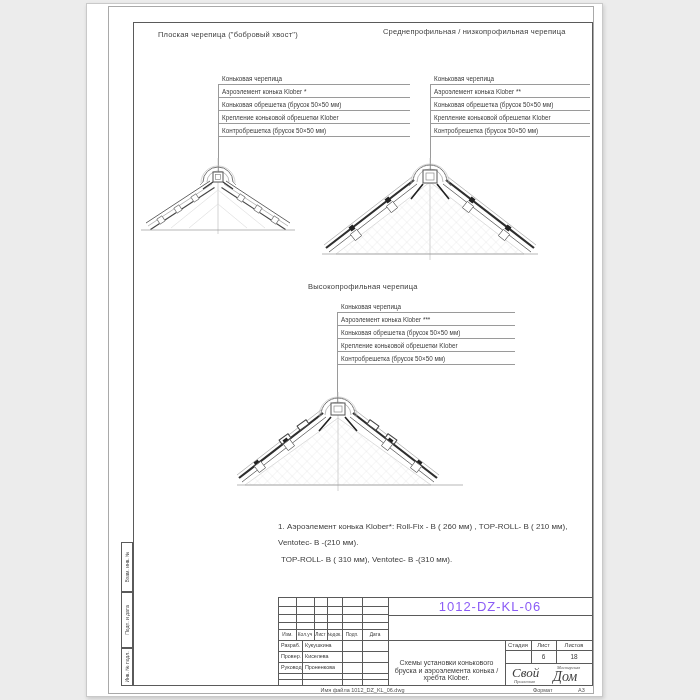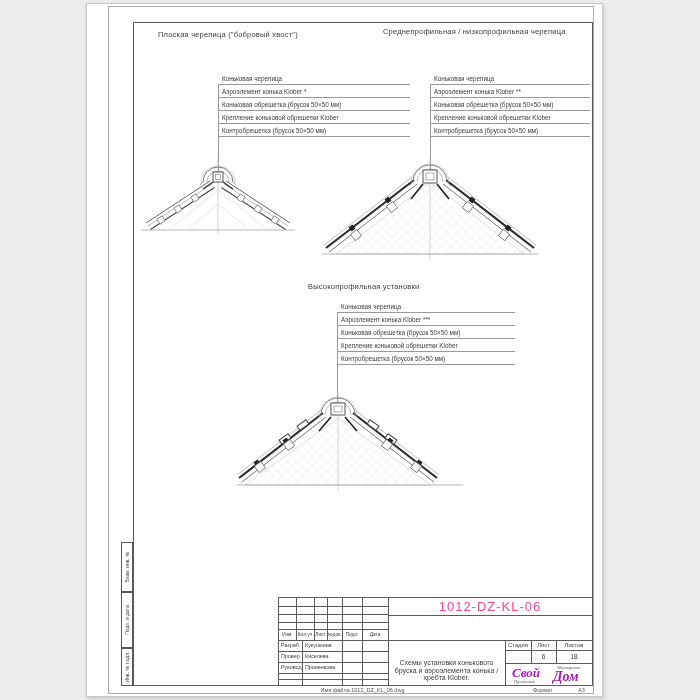--- a/index.html
+++ b/index.html
@@ -16,49 +16,49 @@
   .co-row { height:13px; line-height:14.5px; font-size:6.3px; padding-left:4px;
     border-bottom:1px solid #9a9a9a; white-space:nowrap; overflow:visible; }
   .leader { width:1px; background:#9a9a9a; }
   .notes { width:322px; font-size:8px; }
   .note-line { height:16.3px; line-height:16.3px; white-space:nowrap; }
   .tb { left:278px; top:597px; width:315px; height:89px; border:1px solid #5a5a5a; background:#fff; }
   .vline { position:absolute; width:0; border-left:1px solid #5a5a5a; }
   .hline { position:absolute; height:0; border-top:1px solid #5a5a5a; }
   .cell { position:absolute; overflow:hidden; white-space:nowrap; }
   .c-center { display:flex; align-items:center; justify-content:center; }
-  .doc-num { font-size:13px; letter-spacing:1px; color:#ec4899; }
+  .doc-num { font-size:13px; letter-spacing:1px; color:#8b5cf6; }
   .gh { font-size:4.8px; }
   .sig { font-size:5.4px; line-height:11px; padding-left:2px; }
   .stage-h { font-size:5.8px; }
   .stage-v { font-size:6.5px; }
   .descr { font-size:7px; line-height:7.6px; text-align:center;
     display:flex; flex-direction:column; justify-content:flex-end; align-items:center;
     white-space:normal; padding-bottom:2px; }
-  .logo-big { font-family:"Liberation Serif", serif; font-style:italic; font-weight:bold;
-    font-size:13px; color:#a21caf; position:absolute; }
+  .logo-big { font-family:"Liberation Serif", serif; font-style:italic; font-weight:normal;
+    font-size:13px; color:#404040; position:absolute; }
   .logo-small { font-family:"Liberation Serif", serif; font-style:italic; font-size:4.4px;
     color:#555; position:absolute; }
   .side-cell { border:1px solid #5a5a5a; display:flex; align-items:center; justify-content:center; }
   .side-cell span { transform:rotate(-90deg); white-space:nowrap; font-size:5px; color:#444; }
   .strip-text { font-size:5.5px; color:#555; white-space:nowrap; }
   svg.diag { position:absolute; overflow:visible; }
 </style>
 </head>
 <body>
 
 <div class="page">
 
   <div class="abs sheet"></div>
   <div class="abs outer-frame"></div>
   <div class="abs main-frame"></div>
 
   <div class="abs sec-title" style="left:158px;top:30px">Плоская черепица ("бобровый хвост")</div>
   <div class="abs sec-title" style="left:383px;top:27px">Среднепрофильная  / низкопрофильная  черепица</div>
-  <div class="abs sec-title" style="left:308px;top:282px">Высокопрофильная установки</div>
+  <div class="abs sec-title" style="left:308px;top:282px">Высокопрофильная черепица</div>
 
   <div class="abs callouts" style="left:218px;top:72px;width:192px">
     <div class="co-row">Коньковая черепица</div>
     <div class="co-row">Аэроэлемент конька Klober *</div>
     <div class="co-row">Коньковая обрешетка (брусок 50×50 мм)</div>
     <div class="co-row">Крепление коньковой обрешетки Klober</div>
     <div class="co-row">Контробрешетка (брусок 50×50 мм)</div>
   </div>
   <div class="abs leader" style="left:218px;top:85px;height:88px"></div>
 
@@ -193,20 +193,23 @@
     </g>
     <path d="M82,24 A19,19 0 0 1 120,24" stroke="#c2c2c2" stroke-width="0.7" fill="none"></path>
     <path d="M84,23 A17,17 0 0 1 118,23" stroke="#777" stroke-width="1" fill="none"></path>
     <path d="M88,23 A13,13 0 0 1 114,23" stroke="#9e9e9e" stroke-width="0.7" fill="none"></path>
     <path d="M84,23 l-4,4 M118,23 l4,4" stroke="#8a8a8a" stroke-width="0.8"></path>
     <rect x="94" y="11" width="14" height="12" fill="#fff" stroke="#555" stroke-width="1"></rect>
     <rect x="97" y="14" width="8" height="6" fill="none" stroke="#8a8a8a" stroke-width="0.7"></rect>
   </svg>
 
   <div class="abs notes" style="left:278px;top:519px">
+    <div class="note-line">1. Аэроэлемент конька  Klober*: Roll-Fix - B ( 260 мм) , TOP-ROLL- B ( 210 мм),</div>
+    <div class="note-line">Ventotec- B -(210 мм).</div>
+    <div class="note-line" style="padding-left:3px">TOP-ROLL- B ( 310 мм),  Ventotec- B -(310 мм).</div>
   </div>
 
   <div class="abs tb">
 
     <div class="vline" style="left:109px;top:0;height:87px"></div>
     <div class="vline" style="left:17px;top:0;height:42px"></div>
     <div class="vline" style="left:35px;top:0;height:42px"></div>
     <div class="vline" style="left:48px;top:0;height:42px"></div>
     <div class="vline" style="left:63px;top:0;height:87px"></div>
     <div class="vline" style="left:83px;top:0;height:87px"></div>

